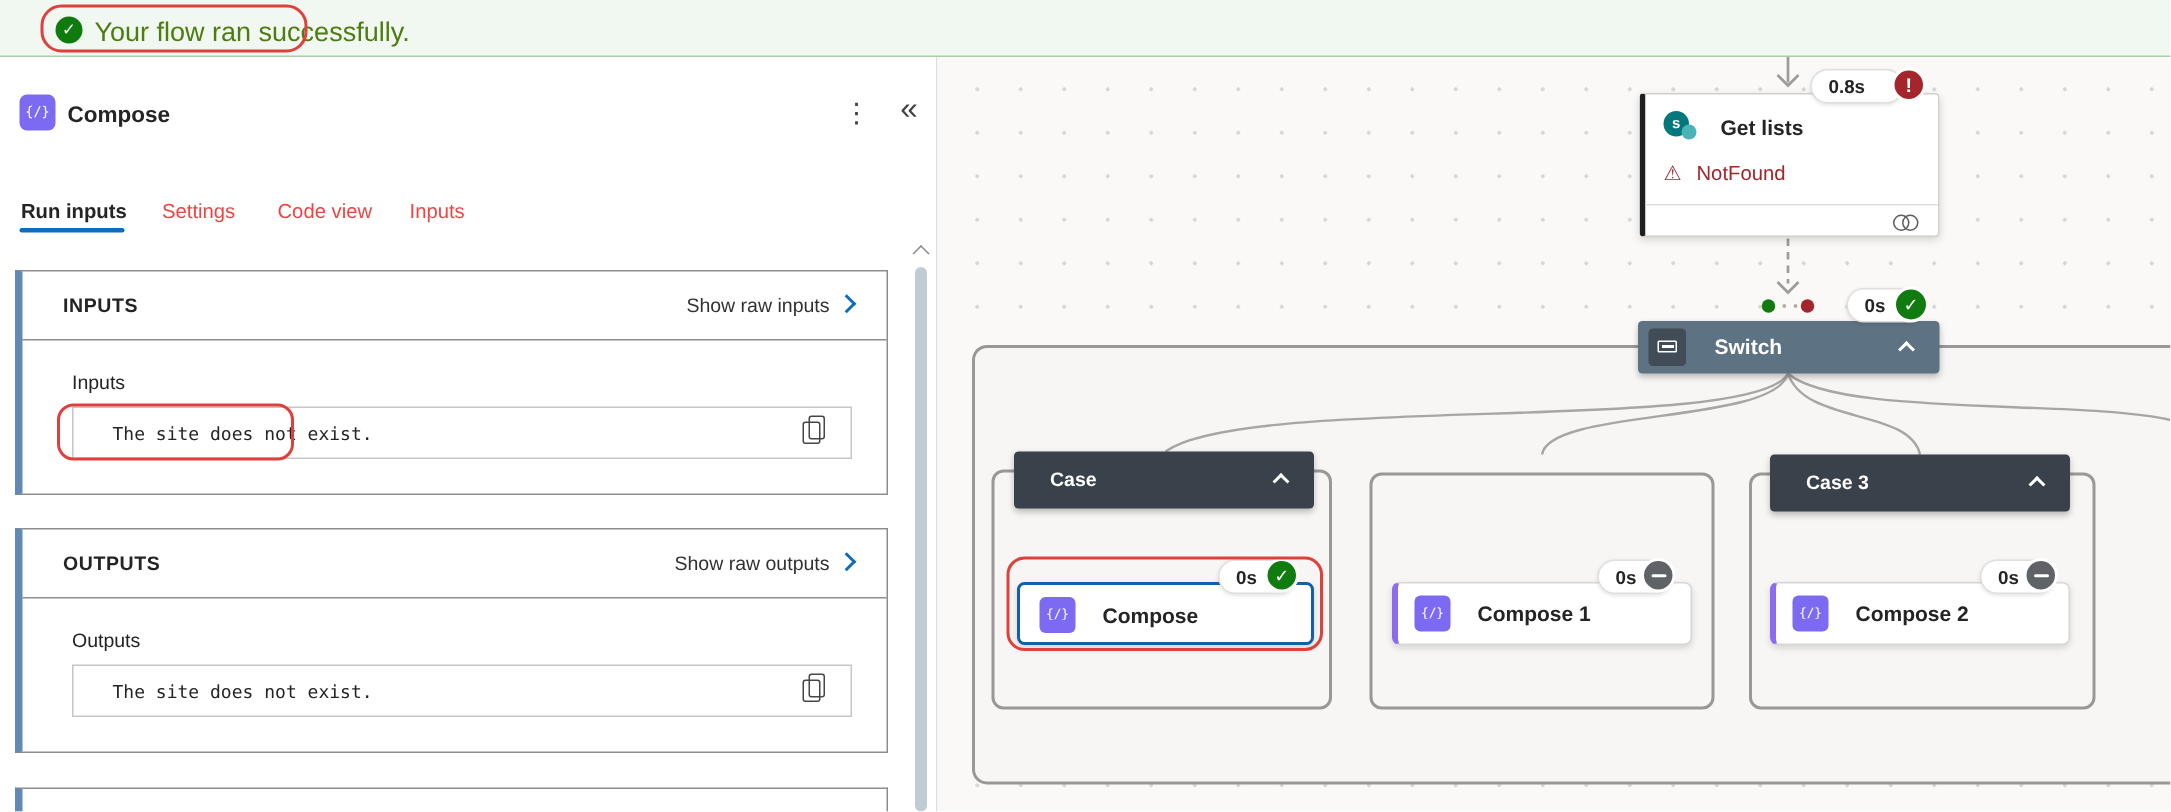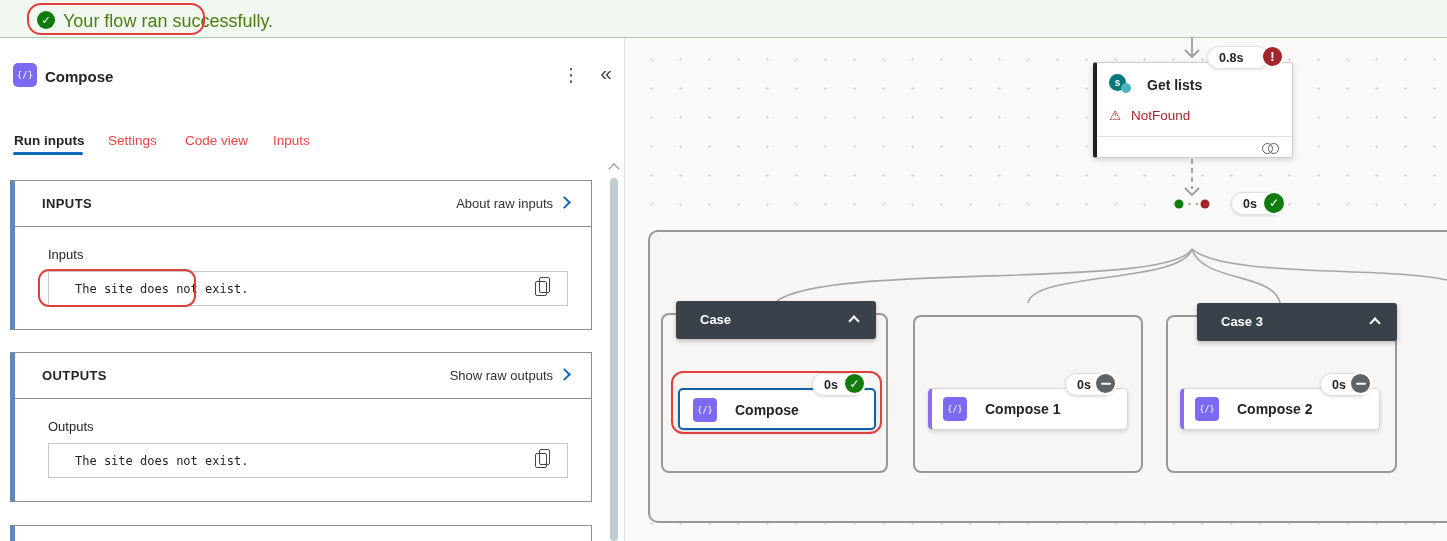--- a/index.html
+++ b/index.html
@@ -98,21 +98,21 @@
 
     <div class="abs tab active" style="left:14px; top:95px;">Run inputs</div>
     <div class="abs tab" style="left:108px; top:95px;">Settings</div>
     <div class="abs tab" style="left:185px; top:95px;">Code view</div>
     <div class="abs tab" style="left:273px; top:95px;">Inputs</div>
     <div class="abs tab-underline" style="left:13px; top:114px; width:70px;"></div>
 
     <div class="abs card" style="left:10px; top:142px; width:582px; height:150px;text-align:center;">
       <div class="card-head">
         <span class="card-head-label">INPUTS</span>
-        <span class="card-action" style="right:38px;">About raw inputs</span>
+        <span class="card-action" style="right:38px;">Show raw inputs</span>
         <span class="chev-right-blue" style="right:22px;"></span>
       </div>
       <div class="abs field-label" style="left:33px; top:66px;">Inputs</div>
       <div class="abs value-box" style="left:33px; top:90px; width:520px; height:35px;">
         <span class="abs value-text" style="left:15px; top:10px;">The site does not exist.</span>
         <span class="copy-icon" style="right:20px; top:9px;"></span>
       </div>
     </div>
     <div class="abs annot" style="left:38px; top:231px; width:158px; height:38px; border-radius:11px;"></div>
 
@@ -173,20 +173,27 @@
       <span class="abs err-text" style="left:34px; top:45px;">NotFound</span>
       <div class="abs" style="left:0; top:73px; width:195px; border-top:1px solid #e1dfdd;"></div>
       <span class="link-icon" style="right:12px; top:80px;"></span>
     </div>
 
     <div class="abs pill" style="left:582px; top:8px; width:62px;">
       <span>0.8s</span>
     </div>
     <div class="abs status-circle status-err" style="left:636px; top:7px; width:23px; height:23px; line-height:20px;">!</div>
 
+    <div class="abs switch-node">
+      <span class="switch-icon">
+          <span class="switch-glyph"></span>
+        </span>
+      <span class="switch-title">Switch</span>
+      <span class="chev-up-white" style="top:15px;"></span>
+    </div>
     <div class="abs pill" style="left:606px; top:154px; width:52px;">
       <span>0s</span>
     </div>
     <div class="abs status-circle status-ok" style="left:637px; top:153px; width:24px; height:24px; line-height:21px;">✓</div>
 
     <div class="abs case-container" style="left:36px; top:275px; width:227px; height:160px;"></div>
     <div class="abs case-header" style="left:51px; top:263px; width:200px;">
       <span class="case-label">Case</span>
       <span class="chev-up-white"></span>
     </div>
@@ -206,21 +213,21 @@
       <span class="node-title" style="left:53px; top:12px;">Compose 1</span>
     </div>
     <div class="abs pill" style="left:440px; top:335px; width:50px;">
       <span>0s</span>
     </div>
     <div class="abs status-circle status-skip" style="left:469px; top:334px; width:23px; height:23px;">
         <span class="minus-bar"></span>
       </div>
 
     <div class="abs case-container" style="left:541px; top:277px; width:231px; height:158px;"></div>
-    <div class="abs case-header" style="left:572px; top:265px; width:200px;">
+    <div class="abs case-header" style="left:555px; top:265px; width:200px;">
       <span class="case-label">Case 3</span>
       <span class="chev-up-white"></span>
     </div>
     <div class="abs node accented" style="left:555px; top:350px; width:200px; height:42px;">
       <span class="node-icon" style="left:11px; top:8px;">{/}</span>
       <span class="node-title" style="left:53px; top:12px;">Compose 2</span>
     </div>
     <div class="abs pill" style="left:695px; top:335px; width:50px;">
       <span>0s</span>
     </div>

